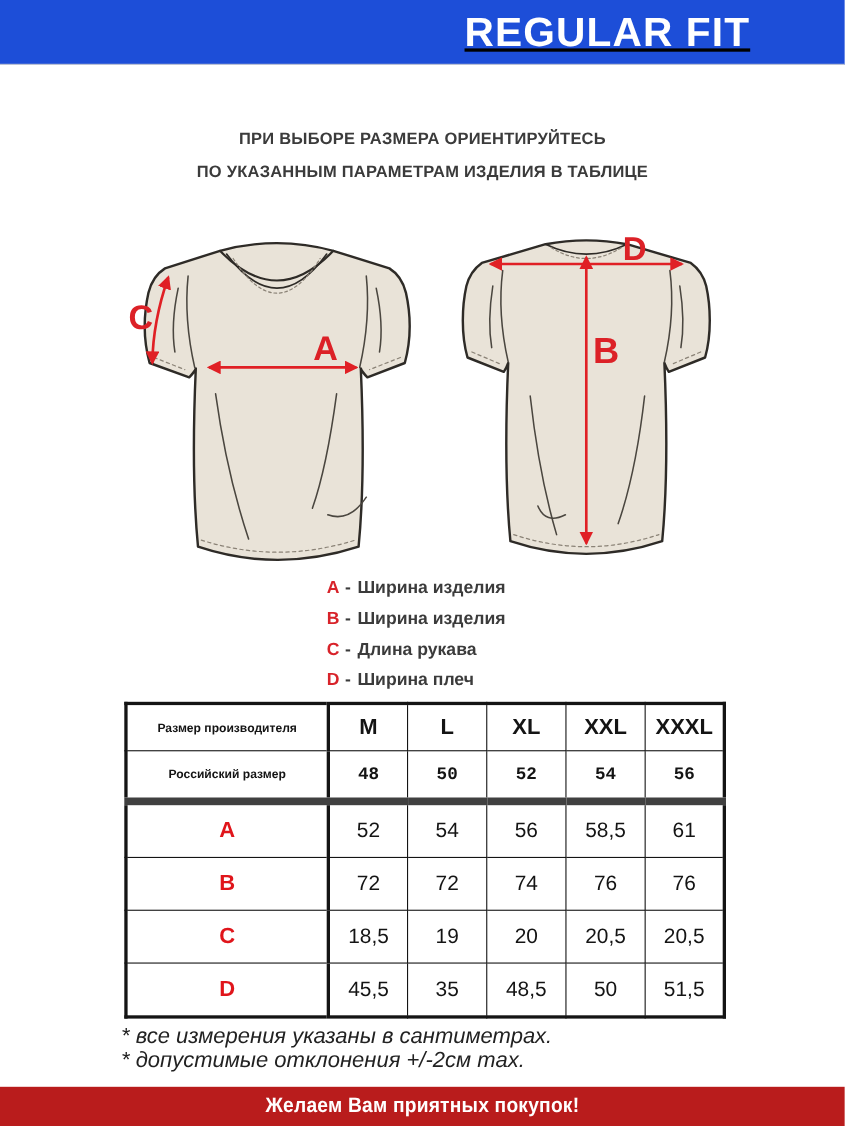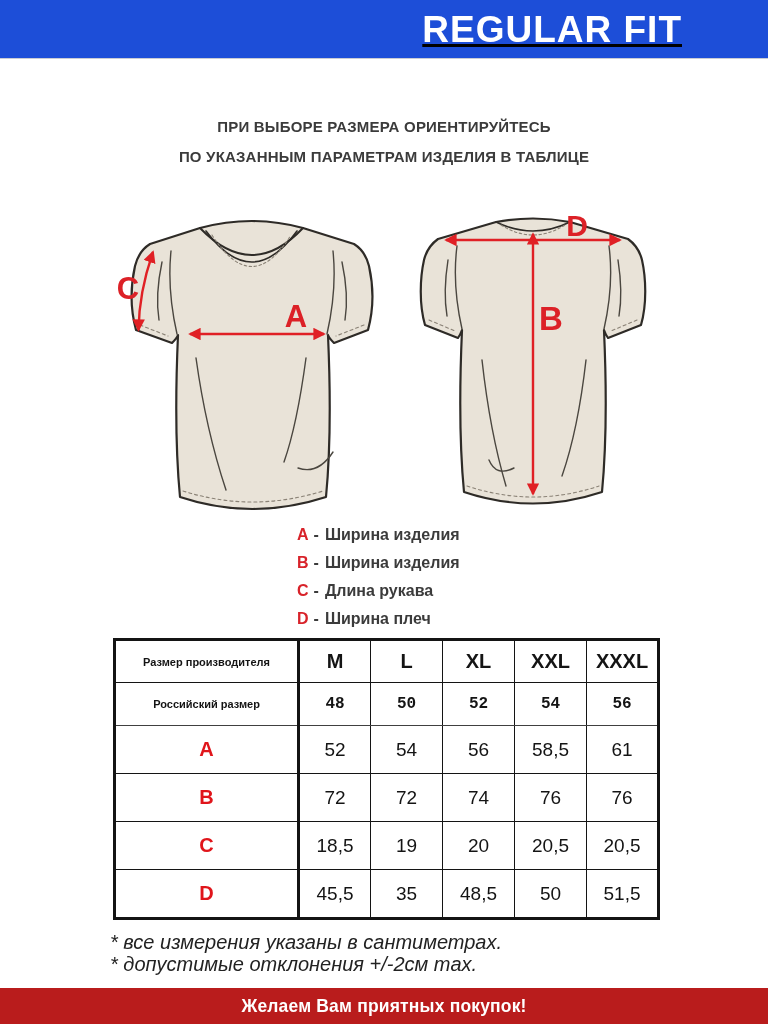--- a/index.html
+++ b/index.html
@@ -40,21 +40,21 @@
     border-collapse:collapse;table-layout:fixed;width:545px;
     border:3px solid #141414;
   }
   .size-table th,.size-table td{
     border:1.5px solid #141414;text-align:center;vertical-align:middle;
     padding:0;color:#141414;
   }
   .size-table col.c-label{width:184px;}
   .size-table col.c-size{width:72px;}
   .size-table tr.r-head td,.size-table tr.r-head th{height:41px;}
-  .size-table tr.r-rus td,.size-table tr.r-rus th{height:42px;border-bottom:1px solid #404040;}
+  .size-table tr.r-rus td,.size-table tr.r-rus th{height:42px;border-bottom:7px solid #404040;}
   .size-table tr.r-data td,.size-table tr.r-data th{height:47px;}
   .size-table th.rowlabel{border-right:3px solid #141414;font-size:11px;font-weight:700;}
   .size-table .size-head{font-size:20px;font-weight:700;}
   .size-table .rus-val{font-size:16px;font-weight:700;font-family:Liberation Mono, monospace;}
   .size-table th.letter{color:#e0151b;font-size:20px;font-weight:700;border-right:3px solid #141414;}
   .size-table td.val{font-size:19px;font-weight:400;}
   
   .footnotes{
     position:absolute;top:931px;left:110px;
     font-style:italic;font-size:20px;color:#222;line-height:22px;

